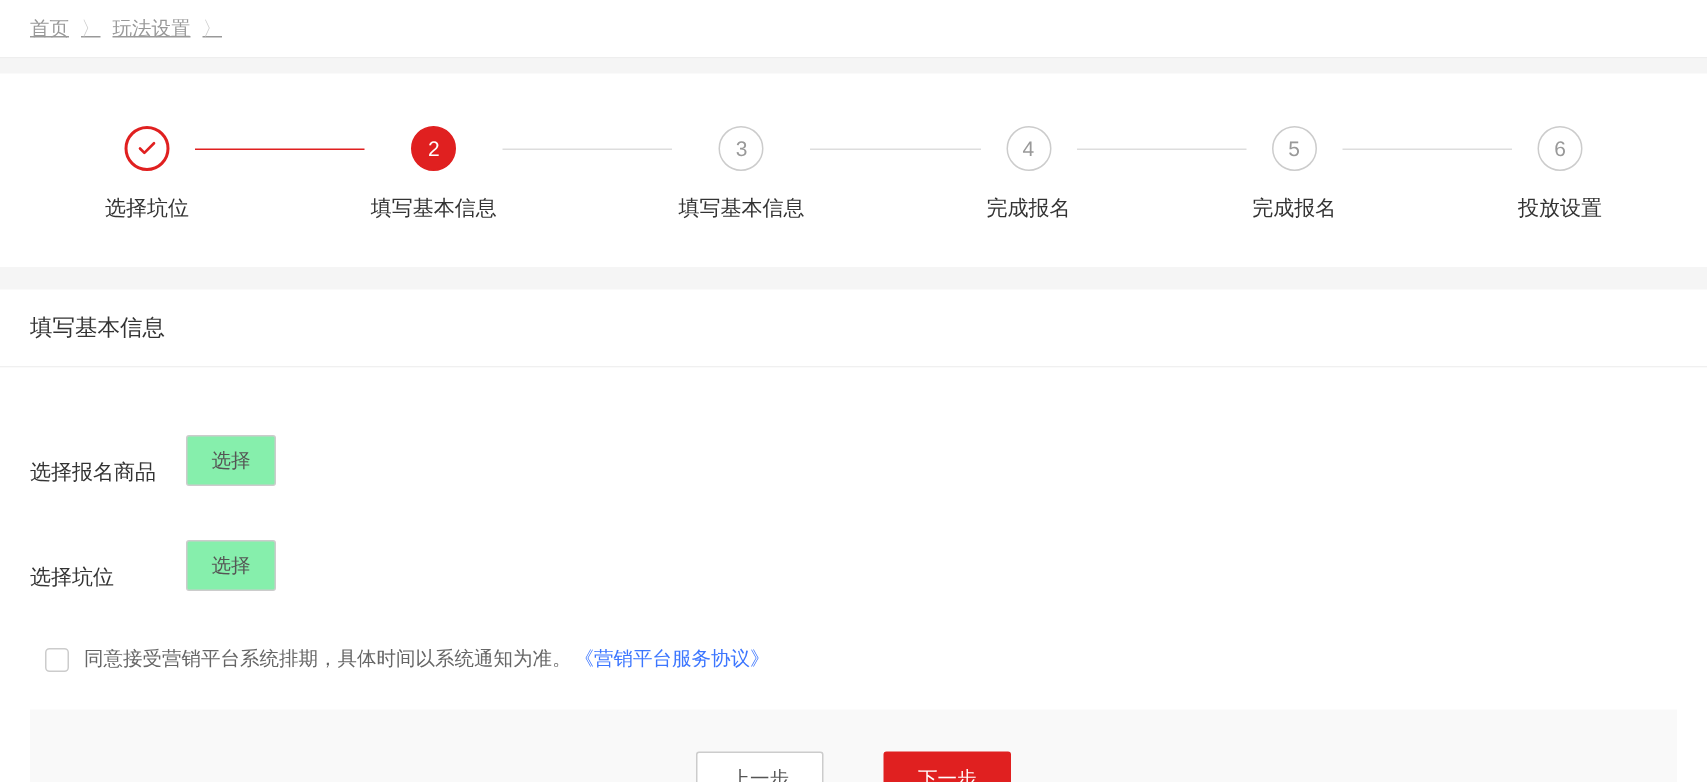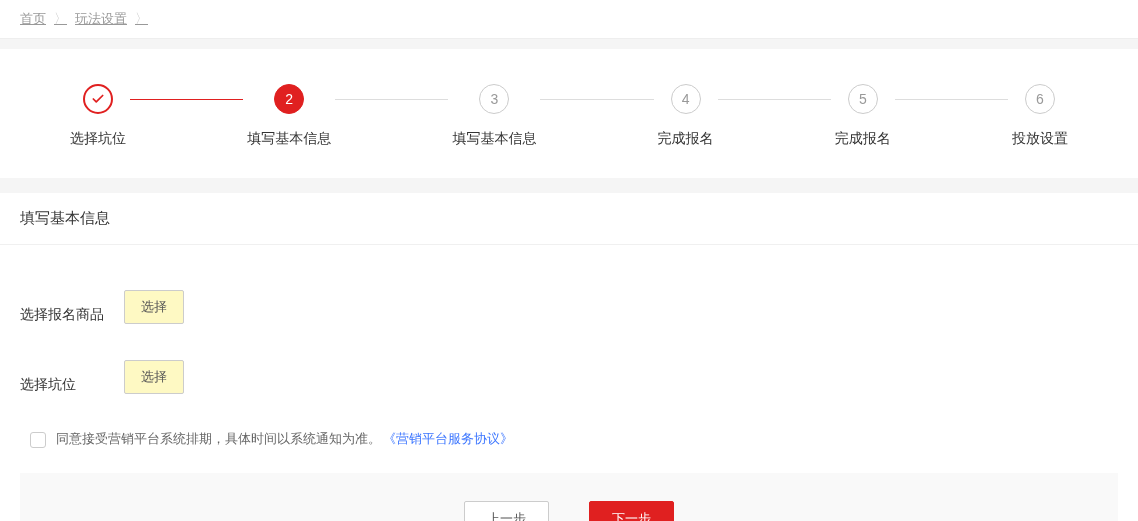--- a/index.html
+++ b/index.html
@@ -104,21 +104,21 @@
       margin-bottom: 36px;
     }
     .form-label {
       font-size: 14px;
       color: #333;
       width: 88px;
     }
     .btn-select {
       padding: 7px 16px;
       border: 1px solid #ccc;
-      background: #fef9c3;
+      background: #86efac;
       font-size: 13px;
       color: #555;
       cursor: pointer;
       border-radius: 2px;
       margin-left: 16px;
     }
     .checkbox-row {
       display: flex;
       align-items: flex-end;
       padding-left: 10px;

